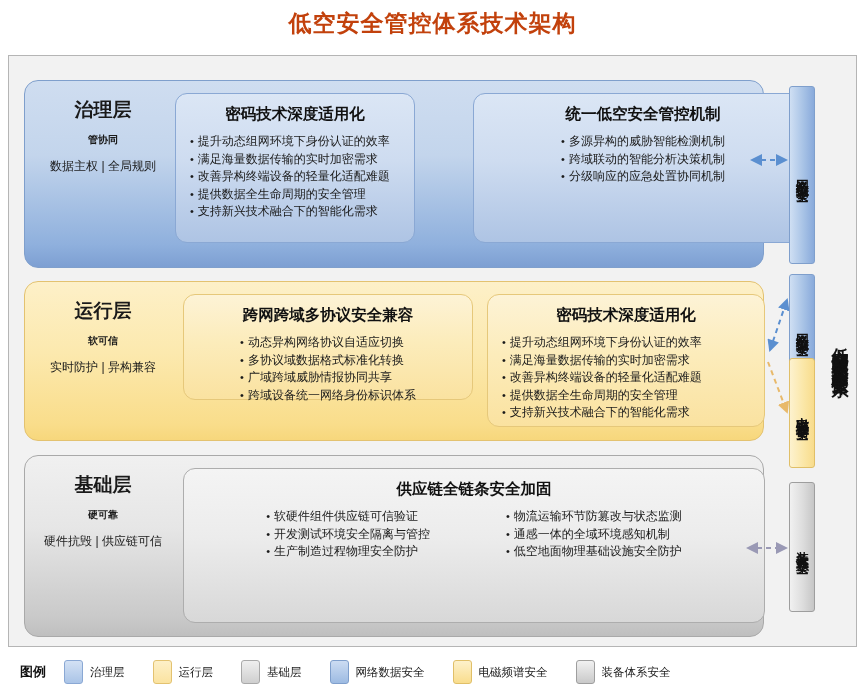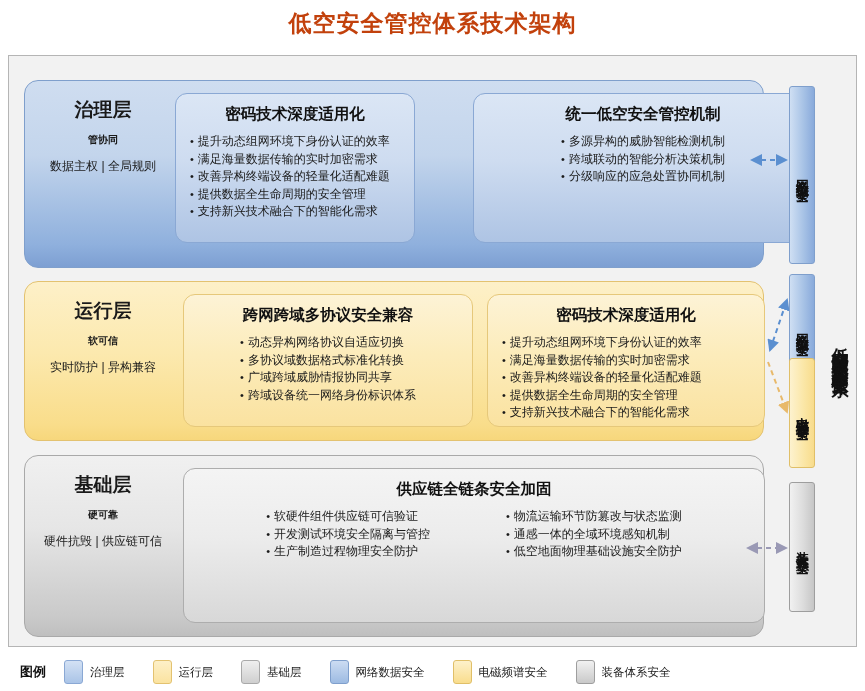--- a/index.html
+++ b/index.html
@@ -156,21 +156,21 @@
   }
   .bullet-cols {
     display: flex;
     justify-content: center;
     gap: 76px;
   }
 
   
   .card-gov-1 { left: 150px; top: 12px; width: 240px; height: 150px; }
   .card-gov-2 { left: 400px; top: 12px; width: 340px; height: 150px; margin-left: 48px; }
-  .card-run-1 { left: 158px; top: 12px; width: 290px; height: 133px; }
+  .card-run-1 { left: 158px; top: 12px; width: 290px; height: 106px; }
   .card-run-2 { left: 462px; top: 12px; width: 278px; height: 133px; }
   .card-base-1 { left: 158px; top: 12px; width: 582px; height: 155px; }
 
   
   .pillar {
     position: absolute;
     width: 26px;
     border-radius: 3px;
     box-sizing: border-box;
     writing-mode: vertical-rl;

